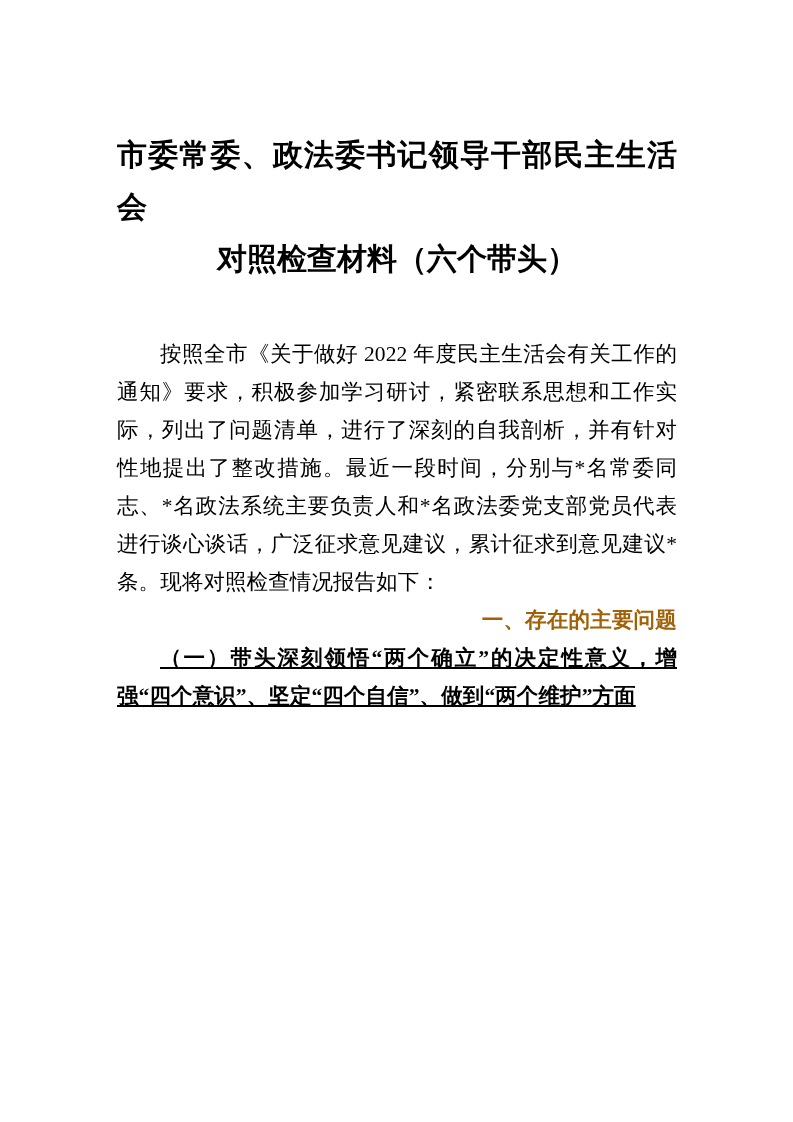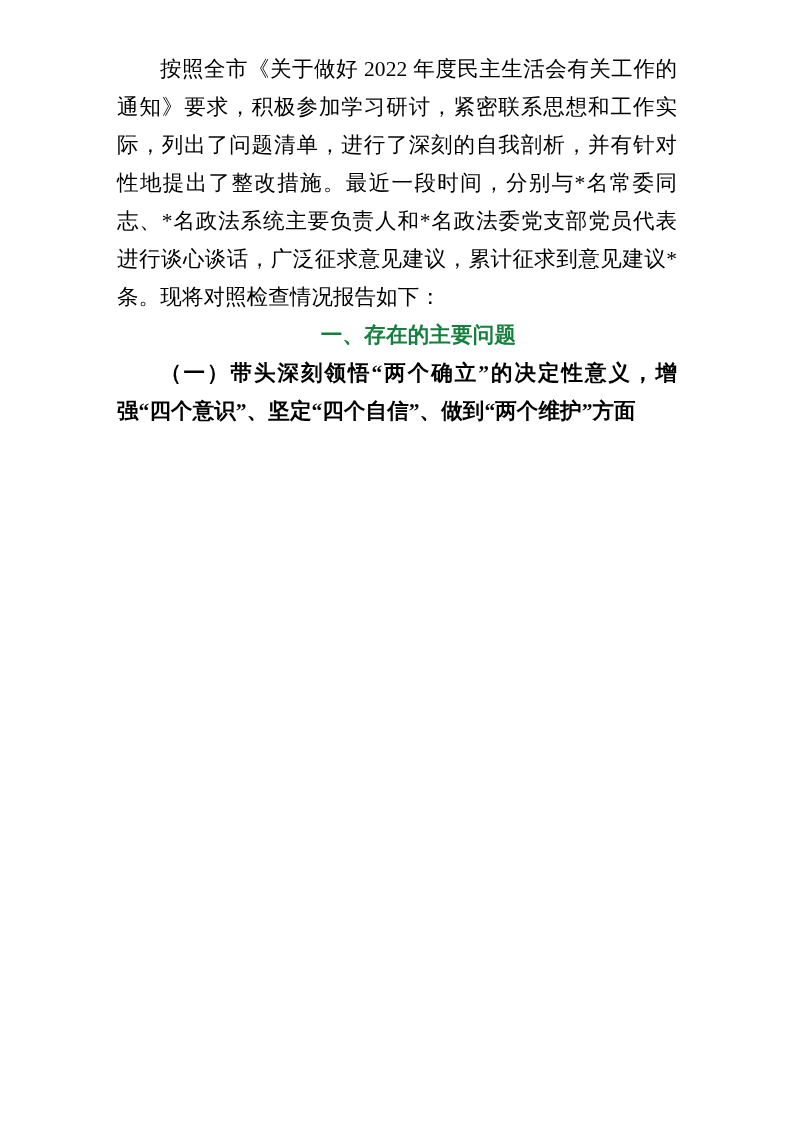--- a/index.html
+++ b/index.html
@@ -72,48 +72,53 @@
   }
 
   
   .heading-1 {
     margin: 0;
     padding: 0;
     font-family: "Liberation Sans", "DejaVu Sans", sans-serif;
     font-weight: bold;
     font-size: 21.5px;
     line-height: 38px;
-    color: #15803d;
+    color: #a16207;
     text-indent: 43px;
-    text-align: center;
+    text-align: right;
     letter-spacing: 0.2px;
   }
 
   
   .heading-2 {
     margin: 0;
     padding: 0;
     font-family: "Liberation Serif", "DejaVu Serif", serif;
     font-weight: bold;
     font-size: 21.5px;
     line-height: 38px;
     color: #000000;
     text-indent: 43px;
     text-align: justify;
     text-align-last: left;
     text-justify: inter-ideograph;
     letter-spacing: 0.1px;
+    text-decoration: underline;
   }
 </style>
 </head>
 <body>
 
 <div class="page">
   <div class="content">
 
+    <div class="doc-title">
+      <span class="title-line-1">市委常委、政法委书记领导干部民主生活会</span>
+      <span class="title-line-2">对照检查材料（六个带头）</span>
+    </div>
 
     <p class="para first-body">按照全市《关于做好 2022 年度民主生活会有关工作的通知》要求，积极参加学习研讨，紧密联系思想和工作实际，列出了问题清单，进行了深刻的自我剖析，并有针对性地提出了整改措施。最近一段时间，分别与*名常委同志、*名政法系统主要负责人和*名政法委党支部党员代表进行谈心谈话，广泛征求意见建议，累计征求到意见建议*条。现将对照检查情况报告如下：</p>
 
     <p class="heading-1">一、存在的主要问题</p>
 
     <p class="heading-2">（一）带头深刻领悟“两个确立”的决定性意义，增强“四个意识”、坚定“四个自信”、做到“两个维护”方面</p>
 
 
 
   </div>

